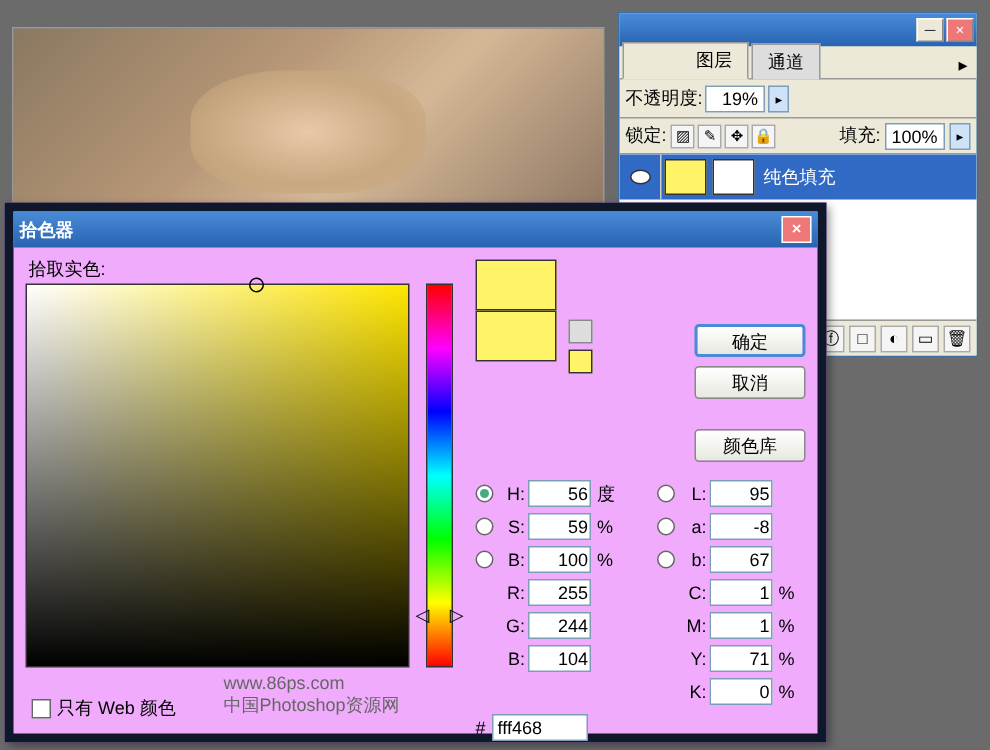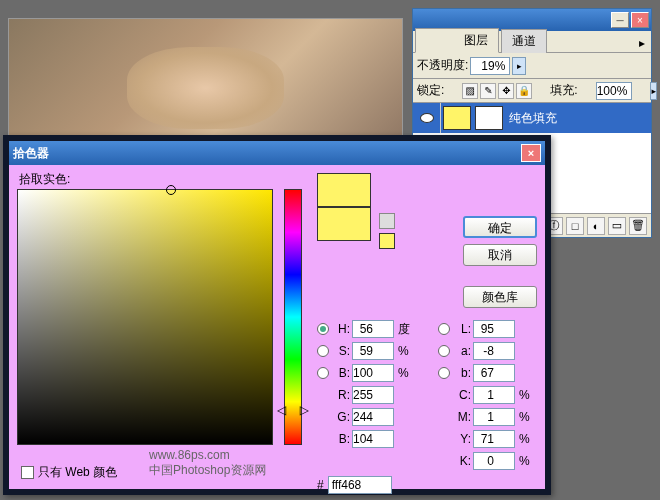--- a/index.html
+++ b/index.html
@@ -15,21 +15,21 @@
 .tab { padding: 3px 10px; border: 1px solid #999; border-bottom: none; background: #ece9d8; margin-left: 2px; cursor: pointer; position: relative; top: 1px; }
 .tab.active { background: #ece9d8; border-bottom: 1px solid #ece9d8; padding-left: 48px; }
 .tab.inactive { background: #ddd; }
 .panel-menu-btn { margin-left: auto; padding: 2px 6px; cursor: pointer; }
 .blend-row { height: 26px; display: flex; align-items: center; padding: 2px 4px; border-bottom: 1px solid #999; gap: 2px; }
 .blend-select { flex: 0 0 82px; height: 20px; background: #fff; border: 1px solid #7e9db9; padding-left: 2px; display: flex; align-items: center; position: relative; }
 .blend-select::after { content: "▾"; position: absolute; right: 2px; background: #cfe3f8; width: 14px; text-align: center; border-left: 1px solid #7e9db9; }
 .lbl { white-space: nowrap; }
 .pct-input { width: 40px; height: 18px; background: #fff; border: 1px solid #7e9db9; text-align: right; padding-right: 4px; display: inline-flex; align-items: center; justify-content: flex-end; }
 .arrow-btn { width: 14px; height: 18px; background: #cfe3f8; border: 1px solid #7e9db9; display: inline-flex; align-items: center; justify-content: center; font-size: 9px; }
-.lock-row { height: 24px; display: flex; align-items: center; padding: 2px 4px; border-bottom: 1px solid #999; gap: 18px; }
+.lock-row { height: 24px; display: flex; align-items: center; padding: 2px 4px; border-bottom: 1px solid #999; gap: 3px; }
 .lock-icons { display: flex; gap: 2px; }
 .lock-ic { width: 16px; height: 16px; border: 1px solid #aaa; background: #f5f5f5; display: flex; align-items: center; justify-content: center; font-size: 10px; }
 .layer-list { background: #fff; height: 110px; }
 .layer-row { height: 30px; display: flex; align-items: center; }
 .layer-row.sel { background: #316ac5; color: #fff; }
 .vis-col { width: 28px; height: 100%; border-right: 1px solid #ccc; display: flex; align-items: center; justify-content: center; }
 .eye { width: 14px; height: 10px; border: 1px solid #333; border-radius: 50%; background: #fff; }
 .thumb { width: 28px; height: 24px; border: 1px solid #333; margin: 0 2px; background: #fff468; }
 .thumb.mask { background: #fff; }
 .panel-bottom { height: 24px; background: #ece9d8; border-top: 1px solid #999; display: flex; align-items: center; justify-content: flex-end; gap: 3px; padding: 0 4px; }
@@ -50,21 +50,21 @@
 .swatch-lg { width: 54px; height: 34px; border: 1px solid #333; }
 .swatch-sm { width: 16px; height: 16px; border: 1px solid #333; margin-top: 4px; }
 .cube { width: 16px; height: 16px; border: 1px solid #888; background: #ddd; margin-top: 40px; }
 .btn-col { display: flex; flex-direction: column; gap: 6px; margin-left: auto; margin-top: 43px; }
 .winbtn { width: 74px; height: 22px; background: linear-gradient(#fff, #e8e8e0); border: 1px solid #888; border-radius: 3px; cursor: pointer; text-align: center; line-height: 20px; }
 .winbtn.default { border: 2px solid #4a8bd8; }
 .winbtn.gap { margin-top: 14px; }
 .fields { margin-top: 12px; margin-left: 4px; display: grid; grid-template-columns: auto 16px 44px 18px 18px auto 16px 44px 18px; gap: 4px 2px; align-items: center; }
 .radio { width: 12px; height: 12px; border: 1px solid #666; border-radius: 50%; background: #fff; display: inline-flex; align-items: center; justify-content: center; }
 .radio.on::after { content: ""; width: 6px; height: 6px; background: #4a8; border-radius: 50%; }
-.fld { width: 42px; height: 18px; background: #fff; border: 1px solid #7e9db9; text-align: left; padding-right: 20px; display: flex; align-items: center; justify-content: flex-end; }
+.fld { width: 42px; height: 18px; background: #fff; border: 1px solid #7e9db9; text-align: left; padding-right: 1px; display: flex; align-items: center; justify-content: flex-end; }
 .hex-row { margin-top: 6px; margin-left: 4px; display: flex; align-items: center; gap: 4px; }
 .hex-fld { width: 64px; height: 18px; background: #fff; border: 1px solid #7e9db9; padding-left: 3px; display: flex; align-items: center; }
 .webonly { position: absolute; left: 12px; bottom: 8px; display: flex; align-items: center; gap: 4px; }
 .chk { width: 13px; height: 13px; border: 1px solid #666; background: #fff; }
 .watermark { position: absolute; left: 140px; bottom: 10px; font-size: 11px; color: #666; }
 .picklabel { position: absolute; left: 10px; top: 30px; }
 .col-lbl { width: 16px; text-align: right; }
 .unit { width: 16px; }
 </style>
 </head>

